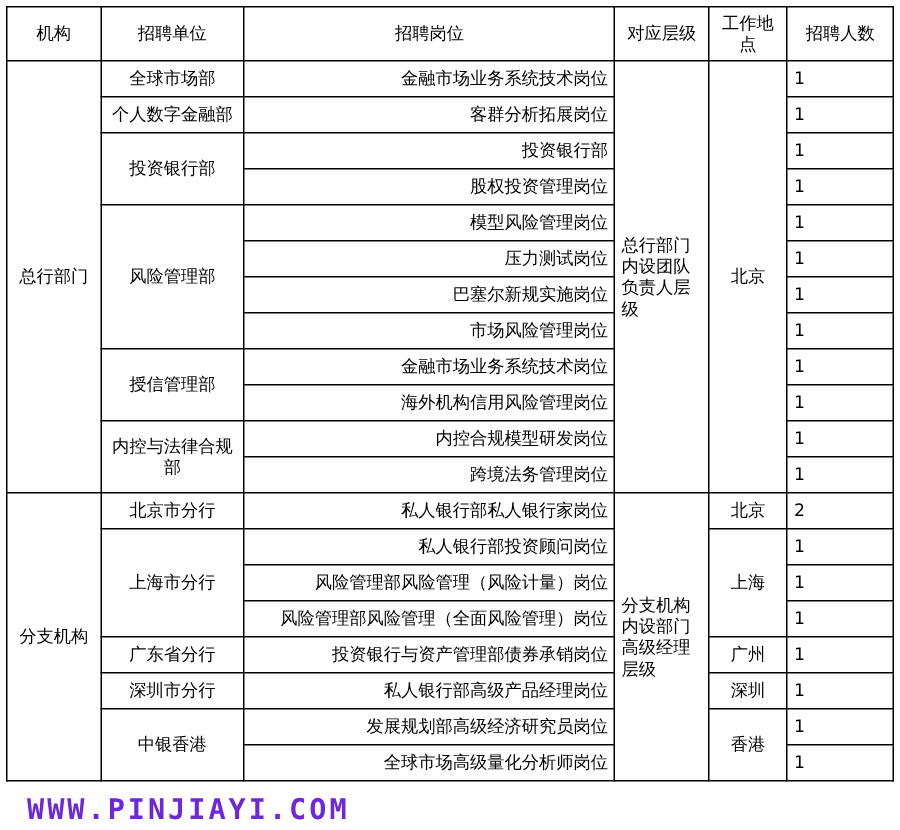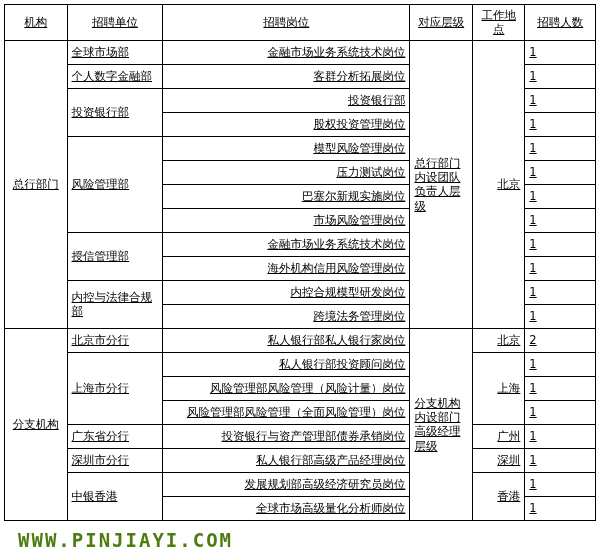--- a/index.html
+++ b/index.html
@@ -13,21 +13,20 @@
     font-family: "DejaVu Sans", "Liberation Sans", sans-serif;
     color: #000000;
     position: relative;
     overflow: hidden;
   }
   .sheet {
     position: absolute;
     left: 4px;
     top: 4px;
     width: 504px;
-    text-decoration: underline;
   }
   table.recruit {
     border-collapse: collapse;
     width: 592px;
     table-layout: fixed;
   }
   table.recruit td, table.recruit th {
     border: 1px solid #000000;
     font-size: 11.5px;
     line-height: 1.25;
@@ -42,51 +41,51 @@
     font-weight: bold;
     height: 22px;
     font-size: 12px;
   }
   td.org {
     text-align: center;
     font-weight: normal;
     font-size: 12px;
   }
   td.unit {
-    text-align: left;
+    text-align: center;
     padding-left: 6px;
   }
   td.post {
     text-align: right;
     padding-left: 6px;
   }
   td.level {
     text-align: left;
     padding-left: 6px;
     font-size: 11.5px;
     line-height: 1.7;
   }
   td.place {
-    text-align: right;
+    text-align: center;
   }
   td.num {
     text-align: left;
     padding-left: 6px;
   }
   .row-h {
     height: 24px;
   }
   .watermark {
     position: absolute;
     left: 18px;
     bottom: 2px;
     font-family: "DejaVu Sans Mono", "Liberation Mono", monospace;
     font-size: 19px;
     letter-spacing: 2px;
-    color: #4d7c0f;
+    color: #6d28d9;
     font-weight: bold;
     white-space: nowrap;
     pointer-events: none;
   }
 </style>
 </head>
 <body>
 
 <div class="sheet">
   <table class="recruit">

